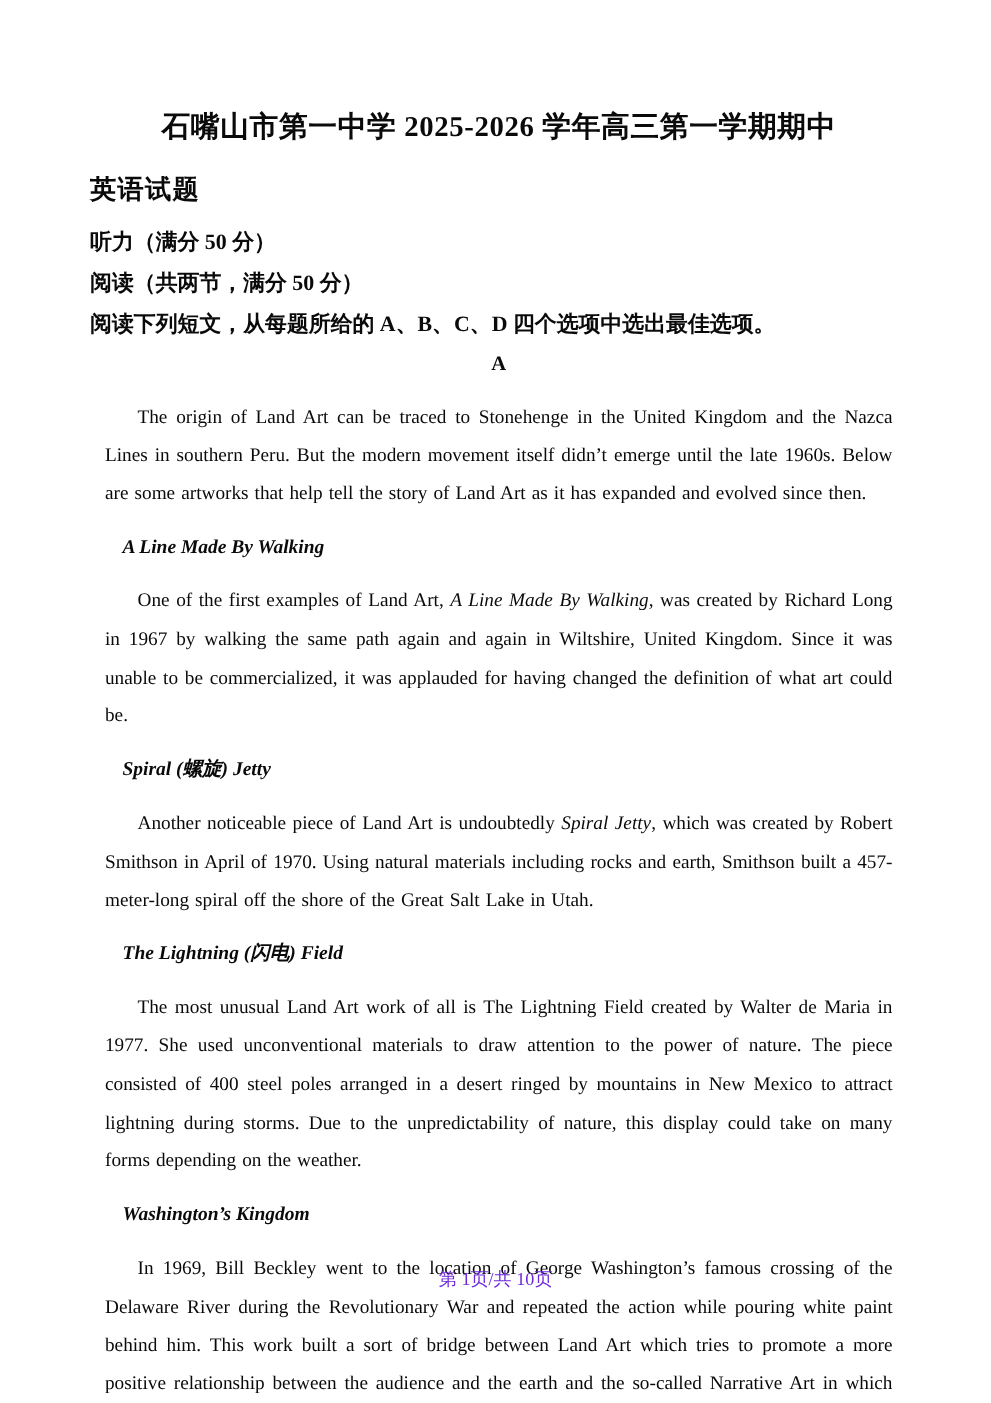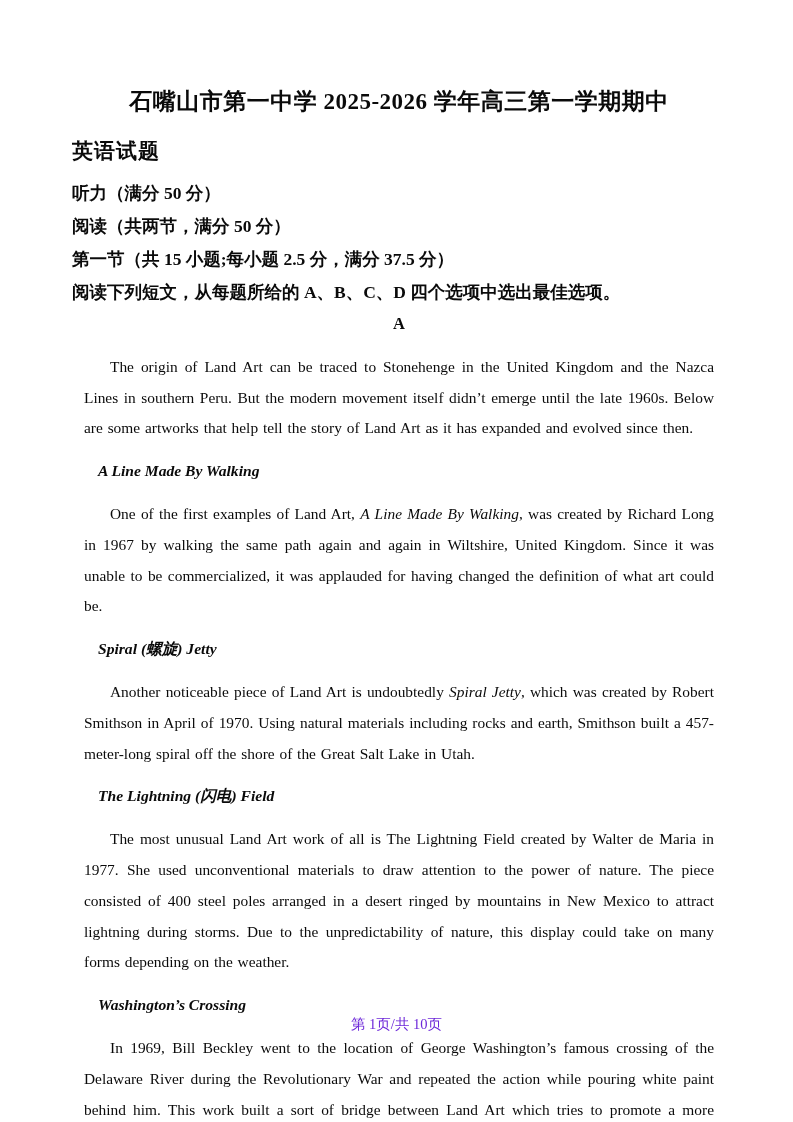--- a/index.html
+++ b/index.html
@@ -93,38 +93,37 @@
 
 <div class="page">
   <div class="content">
 
     <h1 class="exam-title">石嘴山市第一中学 2025-2026 学年高三第一学期期中</h1>
     <h2 class="exam-subtitle">英语试题</h2>
 
     <div class="instructions">
       <p class="instruction-line">听力（满分 50 分）</p>
       <p class="instruction-line">阅读（共两节，满分 50 分）</p>
-      <p class="instruction-line">第一节（共 15 小题;每小题 2.5 分，满分 37.5 分）</p>
       <p class="instruction-line">阅读下列短文，从每题所给的 A、B、C、D 四个选项中选出最佳选项。</p>
     </div>
 
     <p class="passage-label">A</p>
 
     <p class="body-par">The origin of Land Art can be traced to Stonehenge in the United Kingdom and the Nazca Lines in southern Peru. But the modern movement itself didn’t emerge until the late 1960s. Below are some artworks that help tell the story of Land Art as it has expanded and evolved since then.</p>
 
     <h3 class="section-heading">A Line Made By Walking</h3>
     <p class="body-par"><span>One of the first examples of Land Art, </span><span class="run-i">A Line Made By Walking</span><span>, was created by Richard Long in 1967 by walking the same path again and again in Wiltshire, United Kingdom. Since it was unable to be commercialized, it was applauded for having changed the definition of what art could be.</span></p>
 
     <h3 class="section-heading">Spiral (螺旋) Jetty</h3>
     <p class="body-par"><span>Another noticeable piece of Land Art is undoubtedly </span><span class="run-i">Spiral Jetty</span><span>, which was created by Robert Smithson in April of 1970. Using natural materials including rocks and earth, Smithson built a 457-meter-long spiral off the shore of the Great Salt Lake in Utah.</span></p>
 
     <h3 class="section-heading">The Lightning (闪电) Field</h3>
     <p class="body-par"><span>The most unusual Land Art work of all is The Lightning Field created by Walter de Maria in 1977. She used unconventional materials to draw attention to the power of nature. The piece consisted of 400 steel poles arranged in a desert ringed by mountains in New Mexico to attract lightning during storms. Due to the unpredictability of nature, this display could take on many forms depending on the weather.</span></p>
 
-    <h3 class="section-heading">Washington’s Crossing</h3>
+    <h3 class="section-heading">Washington’s Kingdom</h3>
     <p class="body-par"><span>In 1969, Bill Beckley went to the location of George Washington’s famous crossing of the Delaware River during the Revolutionary War and repeated the action while pouring white paint behind him. This work built a sort of bridge between Land Art which tries to promote a more positive relationship between the audience and the earth and the so-called Narrative Art in which story is the top priority.</span></p>
 
     <p class="question-line"><span>1. When was </span><span class="run-i">A Line Made By Walking</span><span> created?</span></p>
 
   </div>
 
   <div class="page-footer">第 1页/共 10页</div>
 </div>
 
 </body></html>

